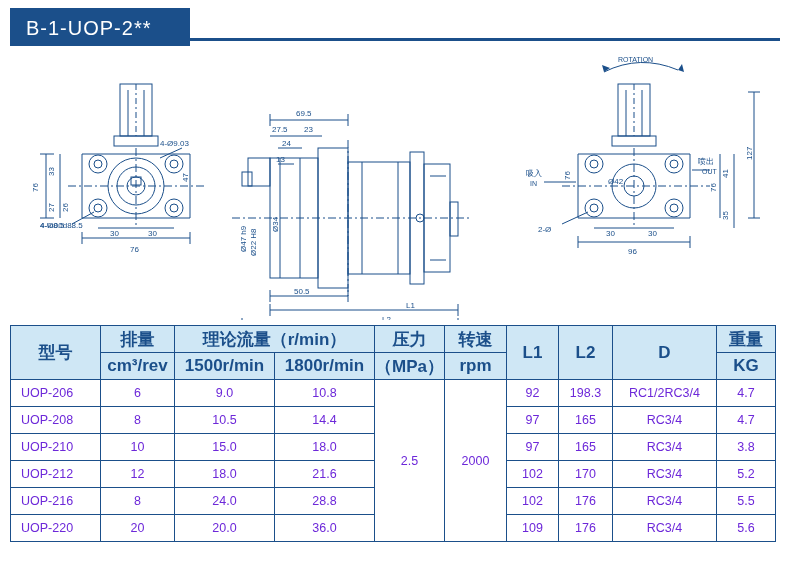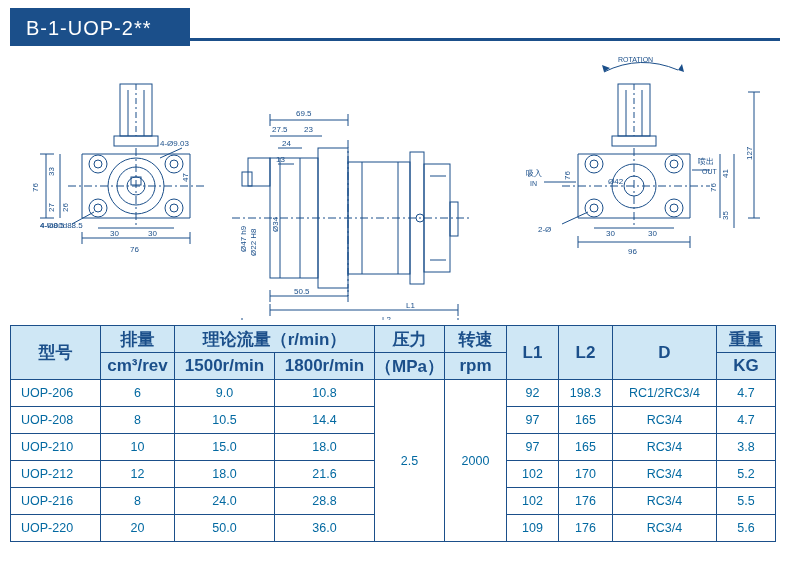--- a/index.html
+++ b/index.html
@@ -51,21 +51,21 @@
     padding:0;
     height:26px;
   }
   table.spec thead th{
     background:#cfe7f5;
     font-size:17px;
   }
   table.spec tbody td{
     background:#ffffff;
     font-weight:normal;
-    color:#0369a1;
+    color:#6d28d9;
     font-size:12.5px;
   }
   table.spec tbody td.model{
     text-align:left;
     padding-left:10px;
   }
   .hdr-sub{font-size:11.5px;}
 </style>
 </head>
 <body>
@@ -336,21 +336,21 @@
         <td>24.0</td>
         <td>28.8</td>
         <td>102</td>
         <td>176</td>
         <td>RC3/4</td>
         <td>5.5</td>
       </tr>
       <tr>
         <td class="model">UOP-220</td>
         <td>20</td>
-        <td>50.0</td>
+        <td>20.0</td>
         <td>36.0</td>
         <td>109</td>
         <td>176</td>
         <td>RC3/4</td>
         <td>5.6</td>
       </tr>
     </tbody>
   </table>
 </div>
 

